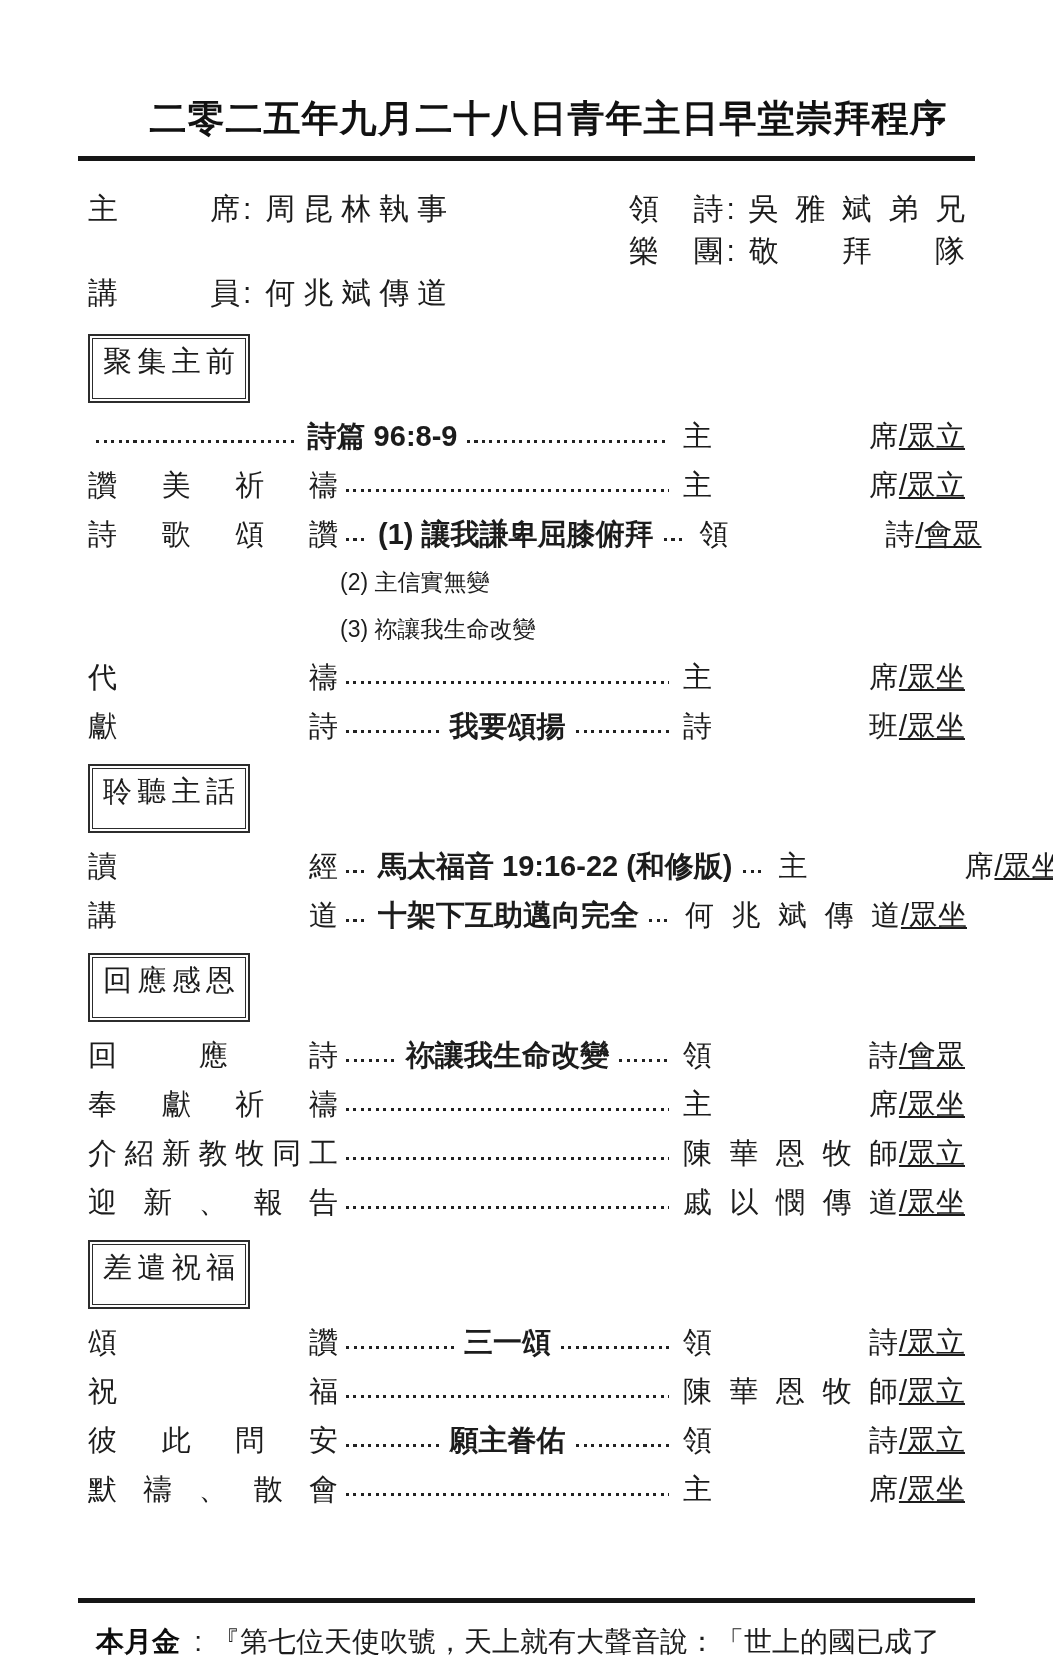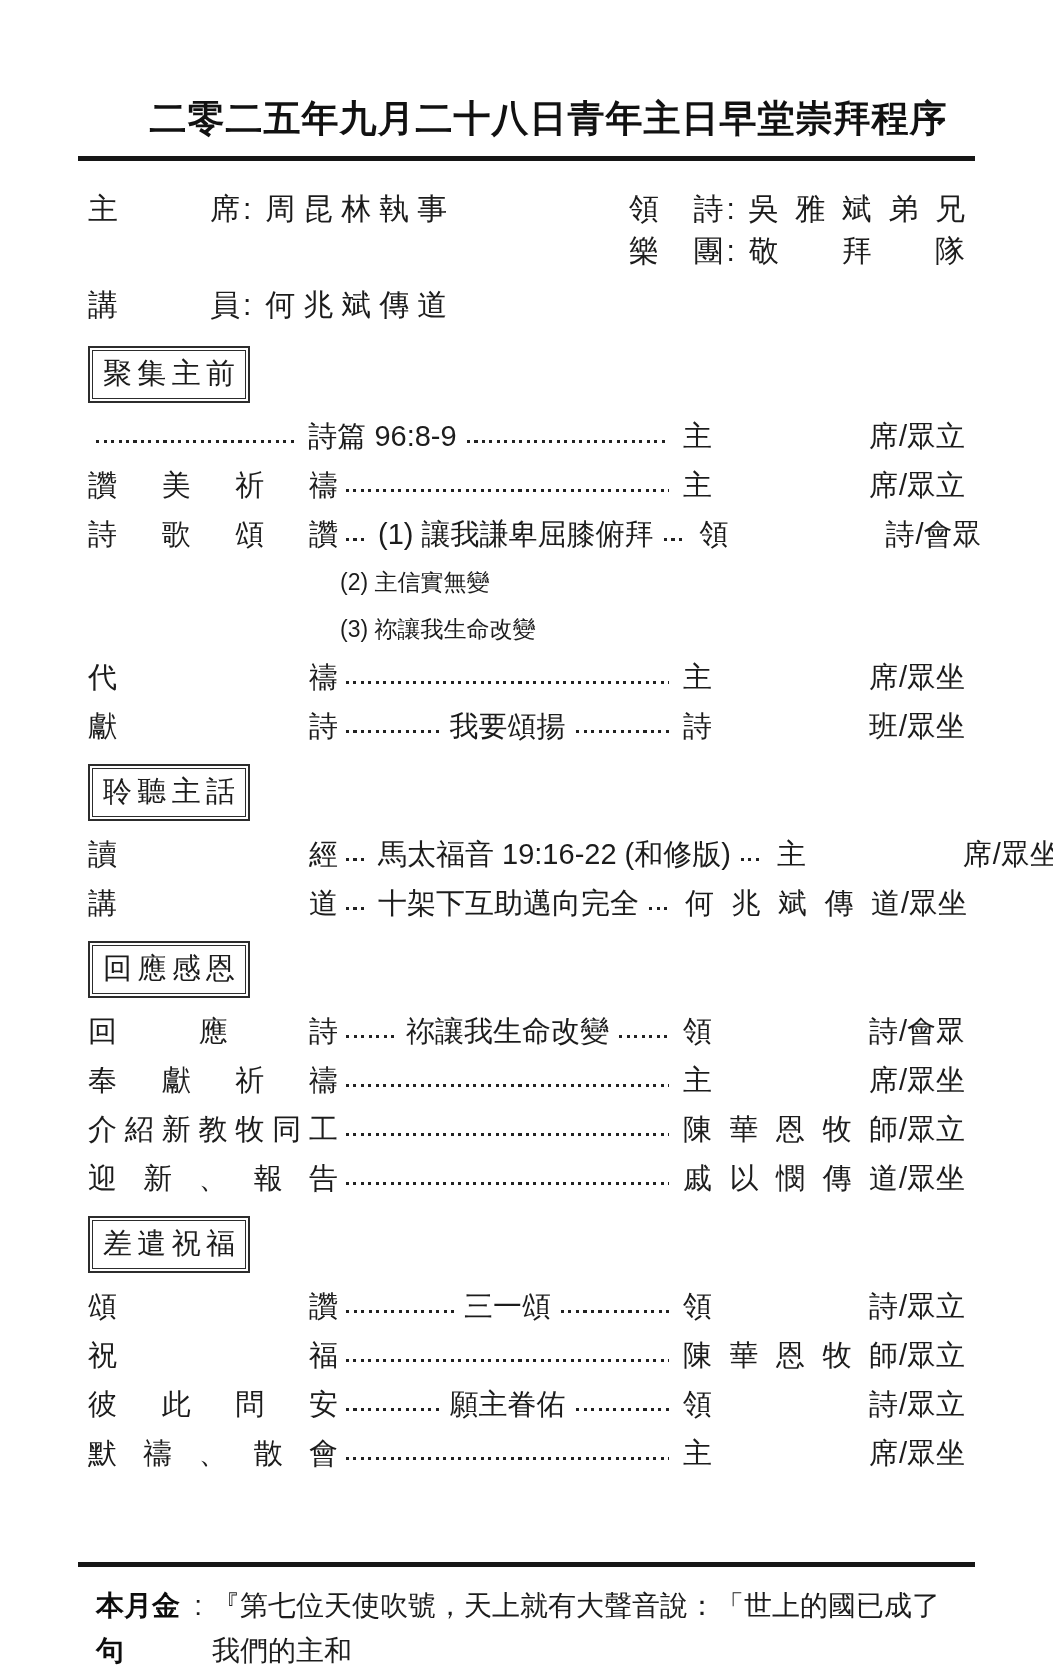--- a/index.html
+++ b/index.html
@@ -46,35 +46,35 @@
   .h-label-wide { width: 152px; }
   .h-label-narrow { width: 96px; }
   .h-colon { margin: 0 14px 0 3px; }
   .h-value-spaced { letter-spacing: 8px; white-space: nowrap; }
   .h-value-justify {
     display: inline-block;
     width: 220px;
     text-align: justify;
     text-align-last: justify;
   }
-  .preacher-row { margin-top: 12px; }
+  .preacher-row { margin-top: 0; }
 
   
   .program { margin: 6px 88px 0; }
   .section-box {
     display: inline-block;
     border: 2px solid #2c2c2c;
     padding: 2px;
     margin: 13px 0 9px;
     background: #fff;
   }
   .section-box-inner {
     display: block;
     border: 1px solid #2c2c2c;
-    padding: 3px 10px 4px;
+    padding: 3px 10px 16px;
   }
   .section-title {
     display: inline-block;
     width: 132px;
     font-size: 29px;
     text-align: justify;
     text-align-last: justify;
   }
   .program-row {
     display: flex;
@@ -90,35 +90,35 @@
     text-align: justify;
     text-align-last: justify;
   }
   .leader {
     flex: 1 1 0;
     min-width: 22px;
     height: 3px;
     margin: 10px 8px 0;
     background: repeating-linear-gradient(to right, #222 0 3px, transparent 3px 7.5px);
   }
-  .row-center { flex: none; padding: 0 2px; }
+  .row-center { flex: none; padding: 0 2px; font-weight: bold; }
   .row-right {
     display: flex;
     align-items: baseline;
     width: 282px;
     flex: none;
     margin-left: 6px;
   }
   .row-performer {
     flex: 1 1 auto;
     display: inline-block;
     text-align: justify;
     text-align-last: justify;
   }
-  .row-posture { flex: none; margin-left: 1px; }
+  .row-posture { flex: none; margin-left: 1px; text-decoration: underline; }
   .extra-line {
     height: 47px;
     line-height: 47px;
     font-size: 23px;
     margin-left: 252px;
   }
 
   
   .footer { margin: 16px 96px 0; font-size: 28px; line-height: 45px; }
   .footer-line1 { display: flex; align-items: baseline; }

